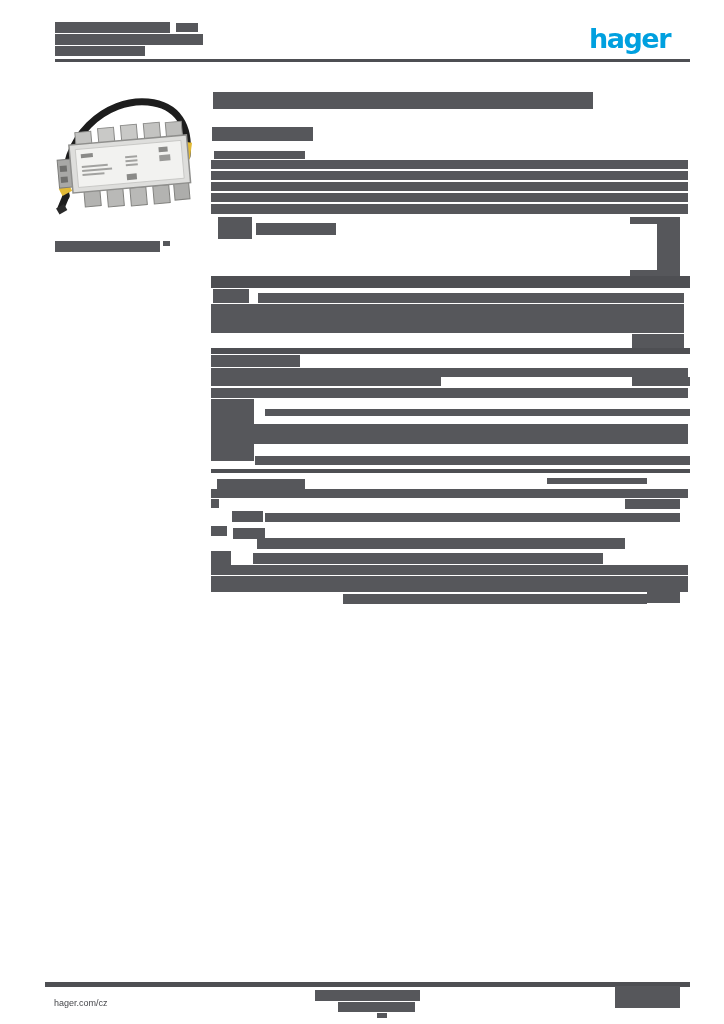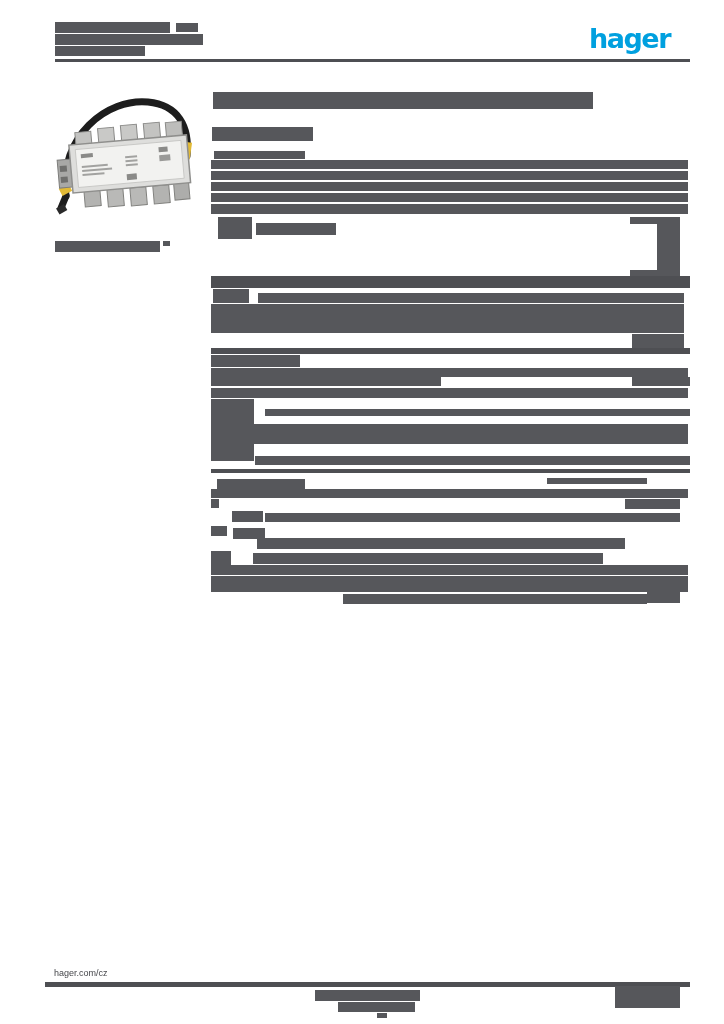--- a/index.html
+++ b/index.html
@@ -3,21 +3,21 @@
 <meta charset="utf-8">
 <style>
   html,body{margin:0;padding:0;background:#ffffff;}
   #page{position:relative;width:724px;height:1024px;background:#ffffff;overflow:hidden;
         font-family:"Liberation Sans","DejaVu Sans",sans-serif;}
   .blob{position:absolute;}
   #brand-logo{position:absolute;left:586px;top:24px;width:84px;height:30px;
       font-family:"DejaVu Sans","Liberation Sans",sans-serif;
       font-weight:bold;font-size:27px;line-height:30px;letter-spacing:-1.5px;
       text-align:right;}
-  #footer-link{position:absolute;left:54px;top:964px;width:100px;height:18px;
+  #footer-link{position:absolute;left:54px;top:994px;width:100px;height:18px;
       font-size:9px;line-height:18px;color:#46474b;background:#ffffff;
       text-decoration:none;display:block;}
   #product-photo{position:absolute;left:56px;top:92px;width:146px;height:126px;}
 </style>
 </head>
 <body>
 
 <div id="page" style="background: rgb(255, 255, 255); border-radius: 32px;">
 
   <div id="brand-logo" style="color: rgb(0, 160, 223);">hager</div>

